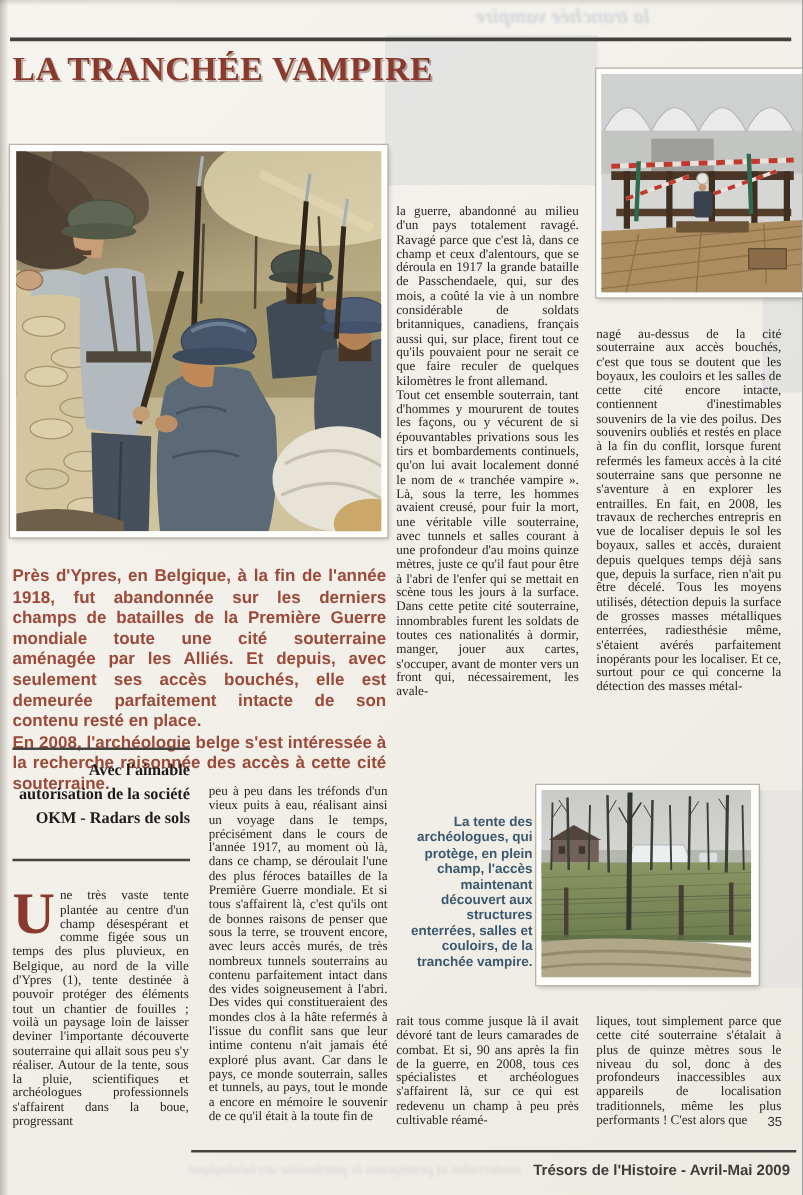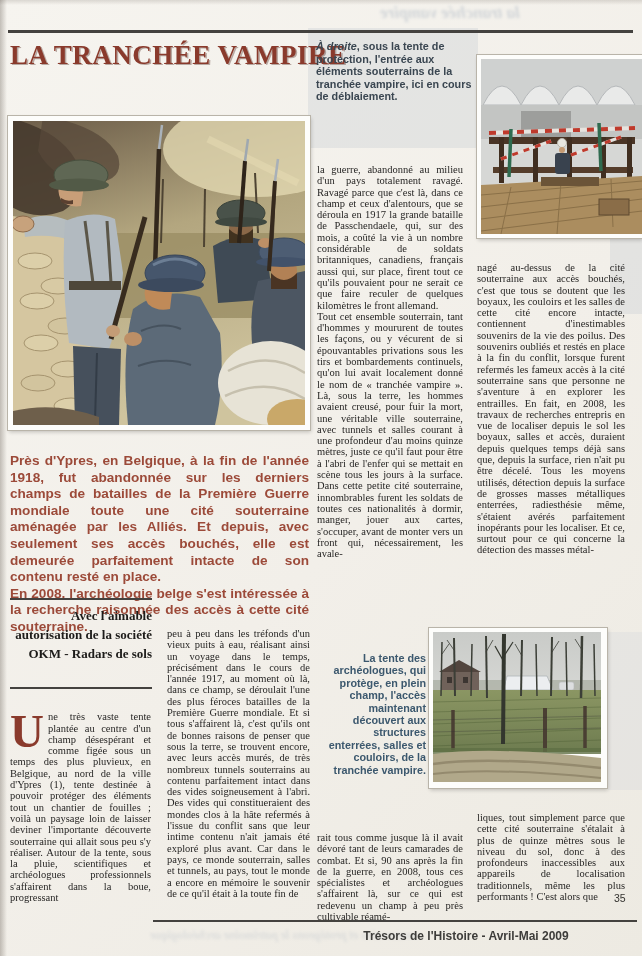--- a/index.html
+++ b/index.html
@@ -52,21 +52,21 @@
     text-align:justify;color:#272625;white-space:pre-line;
   }
   .dropcap{
     float:left;font-family:"Liberation Serif",serif;font-weight:bold;
     font-size:47px;line-height:37px;color:#8a3a2c;margin:2px 4px 0 0;
   }
   .photo-frame{background:#fdfdfb;outline:1px solid #b9b4a9;
     box-shadow:1px 2px 4px rgba(0,0,0,.22);}
   .footer-text{
     font-family:"Liberation Sans",sans-serif;font-weight:bold;
-    font-size:12px;color:#3d3c3a;text-align:center;
+    font-size:12px;color:#3d3c3a;text-align:right;
   }
   .page-num{
     font-family:"Liberation Sans",sans-serif;font-size:10.5px;color:#33322f;
   }
   svg{display:block;}
 </style>
 </head>
 <body>
 
 <div id="page">
@@ -76,21 +76,20 @@
   <div class="abs bleed-rect" style="left:308px;top:28px;width:170px;height:120px;"></div>
   <div class="abs bleed-rect" style="left:610px;top:62px;width:32px;height:252px;"></div>
   <div class="abs bleed-rect" style="left:608px;top:632px;width:34px;height:158px;opacity:.6;"></div>
   <div class="abs bleed-text" style="left:380px;top:3px;font-size:17px;">la tranchée vampire</div>
   <div class="abs bleed-text" style="left:150px;top:928px;font-size:12px;opacity:.18;">souterrains et protégeons le patrimoine archéologique</div>
 
   <div class="abs rule" style="left:8px;top:30px;width:625px;height:2.5px;"></div>
   <div class="abs page-title">LA TRANCHÉE VAMPIRE</div>
 
   <div class="abs caption" style="left:316px;top:40px;width:157px;">
-    <p><span class="lead">À droite</span><span>, sous la tente de protection, l'entrée aux éléments souterrains de la tranchée vampire, ici en cours de déblaiement.</span></p>
   </div>
 
   <div class="abs photo-frame" style="left:477px;top:55px;width:165px;height:183px;padding:4px 0 4px 4px;box-sizing:border-box;">
     <svg width="161" height="175" viewBox="0 0 161 175">
       <rect width="161" height="175" fill="#d6d7d5"></rect>
       <rect width="161" height="50" fill="#cfd1d0"></rect>
       <path d="M2,46 Q21,8 40,46Z" fill="#e9eae9" stroke="#b5b8ba"></path>
       <path d="M40,46 Q59,8 78,46Z" fill="#e9eae9" stroke="#b5b8ba"></path>
       <path d="M78,46 Q97,8 116,46Z" fill="#e9eae9" stroke="#b5b8ba"></path>
       <path d="M116,46 Q135,8 154,46Z" fill="#e9eae9" stroke="#b5b8ba"></path>
@@ -216,21 +215,21 @@
   <div class="abs credit" style="left:10px;top:606px;width:142px;">Avec l'aimable autorisation de la société OKM - Radars de sols</div>
   <div class="abs rule" style="left:10px;top:687px;width:142px;height:2px;"></div>
 
   <div class="abs body-text" style="left:10px;top:700px;width:141px;height:246px;">
     <span class="dropcap">U</span><span>ne très vaste tente plantée au centre d'un champ désespérant et comme figée sous un temps des plus pluvieux, en Belgique, au nord de la ville d'Ypres (1), tente destinée à pouvoir protéger des éléments tout un chantier de fouilles ; voilà un paysage loin de laisser deviner l'importante découverte souterraine qui allait sous peu s'y réaliser. Autour de la tente, sous la pluie, scientifiques et archéologues professionnels s'affairent dans la boue, progressant</span>
   </div>
   <div class="abs body-text" style="left:167px;top:628px;width:143px;height:318px;">peu à peu dans les tréfonds d'un vieux puits à eau, réalisant ainsi un voyage dans le temps, précisément dans le cours de l'année 1917, au moment où là, dans ce champ, se déroulait l'une des plus féroces batailles de la Première Guerre mondiale. Et si tous s'affairent là, c'est qu'ils ont de bonnes raisons de penser que sous la terre, se trouvent encore, avec leurs accès murés, de très nombreux tunnels souterrains au contenu parfaitement intact dans des vides soigneusement à l'abri. Des vides qui constitueraient des mondes clos à la hâte refermés à l'issue du conflit sans que leur intime contenu n'ait jamais été exploré plus avant. Car dans le pays, ce monde souterrain, salles et tunnels, au pays, tout le monde a encore en mémoire le souvenir de ce qu'il était à la toute fin de</div>
   <div class="abs body-text" style="left:317px;top:164px;width:146px;height:462px;">la guerre, abandonné au milieu d'un pays totalement ravagé. Ravagé parce que c'est là, dans ce champ et ceux d'alentours, que se déroula en 1917 la grande bataille de Passchendaele, qui, sur des mois, a coûté la vie à un nombre considérable de soldats britanniques, canadiens, français aussi qui, sur place, firent tout ce qu'ils pouvaient pour ne serait ce que faire reculer de quelques kilomètres le front allemand.
 Tout cet ensemble souterrain, tant d'hommes y moururent de toutes les façons, ou y vécurent de si épouvantables privations sous les tirs et bombardements continuels, qu'on lui avait localement donné le nom de « tranchée vampire ». Là, sous la terre, les hommes avaient creusé, pour fuir la mort, une véritable ville souterraine, avec tunnels et salles courant à une profondeur d'au moins quinze mètres, juste ce qu'il faut pour être à l'abri de l'enfer qui se mettait en scène tous les jours à la surface. Dans cette petite cité souterraine, innombrables furent les soldats de toutes ces nationalités à dormir, manger, jouer aux cartes, s'occuper, avant de monter vers un front qui, nécessairement, les avale-</div>
   <div class="abs body-text" style="left:477px;top:262px;width:148px;height:360px;">nagé au-dessus de la cité souterraine aux accès bouchés, c'est que tous se doutent que les boyaux, les couloirs et les salles de cette cité encore intacte, contiennent d'inestimables souvenirs de la vie des poilus. Des souvenirs oubliés et restés en place à la fin du conflit, lorsque furent refermés les fameux accès à la cité souterraine sans que personne ne s'aventure à en explorer les entrailles. En fait, en 2008, les travaux de recherches entrepris en vue de localiser depuis le sol les boyaux, salles et accès, duraient depuis quelques temps déjà sans que, depuis la surface, rien n'ait pu être décelé. Tous les moyens utilisés, détection depuis la surface de grosses masses métalliques enterrées, radiesthésie même, s'étaient avérés parfaitement inopérants pour les localiser. Et ce, surtout pour ce qui concerne la détection des masses métal-</div>
-  <div class="abs body-text" style="left:317px;top:812px;width:146px;height:100px;margin-top:20px;">rait tous comme jusque là il avait dévoré tant de leurs camarades de combat. Et si, 90 ans après la fin de la guerre, en 2008, tous ces spécialistes et archéologues s'affairent là, sur ce qui est redevenu un champ à peu près cultivable réamé-</div>
+  <div class="abs body-text" style="left:317px;top:812px;width:146px;height:100px;">rait tous comme jusque là il avait dévoré tant de leurs camarades de combat. Et si, 90 ans après la fin de la guerre, en 2008, tous ces spécialistes et archéologues s'affairent là, sur ce qui est redevenu un champ à peu près cultivable réamé-</div>
   <div class="abs caption-right" style="left:320px;top:652px;width:106px;">La tente des archéologues, qui protège, en plein champ, l'accès maintenant découvert aux structures enterrées, salles et couloirs, de la tranchée vampire.</div>
 
   <div class="abs body-text" style="left:477px;top:812px;width:148px;height:112px;">liques, tout simplement parce que cette cité souterraine s'étalait à plus de quinze mètres sous le niveau du sol, donc à des profondeurs inaccessibles aux appareils de localisation traditionnels, même les plus performants ! C'est alors que</div>
 
   <div class="abs photo-frame" style="left:429px;top:628px;width:178px;height:160px;padding:4px;box-sizing:border-box;">
     <svg width="168" height="150" viewBox="0 0 168 150">
       <defs>
         <linearGradient id="fSky" x1="0" y1="0" x2="0" y2="1">
           <stop offset="0" stop-color="#c9cbc8"></stop>
           <stop offset="1" stop-color="#d8d9d6"></stop>

